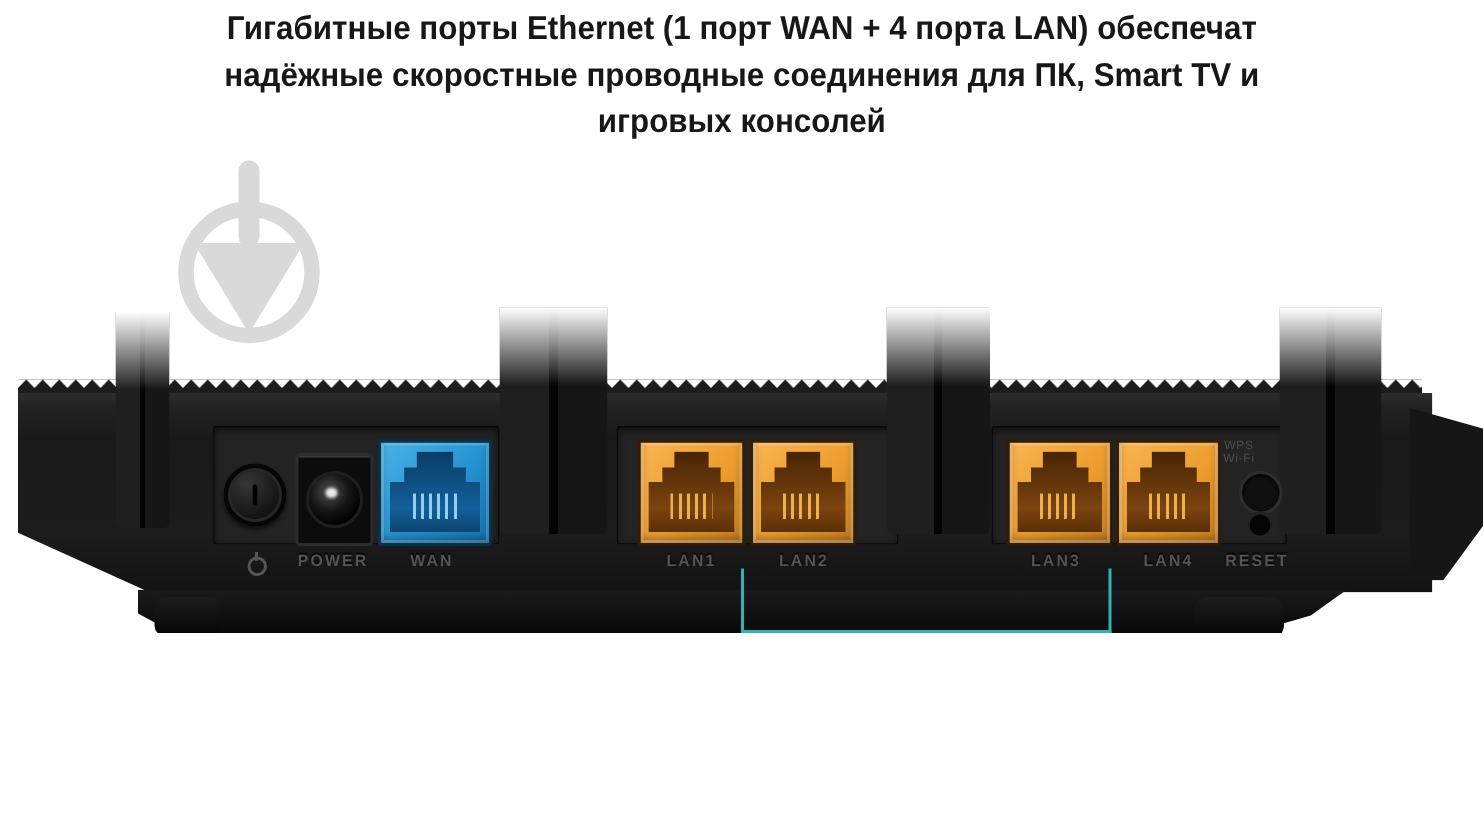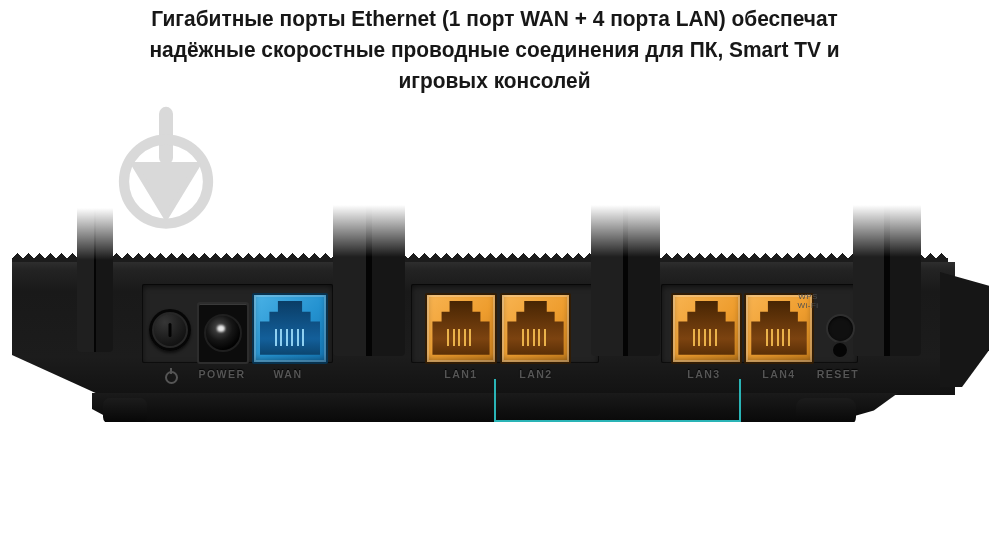--- a/index.html
+++ b/index.html
@@ -68,21 +68,21 @@
   .port.wan .cavity{background:linear-gradient(180deg,#0a3d66,#135f9a 70%,#0b456f);}
   .port.lan .cavity{background:linear-gradient(180deg,#472503,#7c4310 70%,#5a2f06);}
   .pins{position:absolute;left:26%;right:26%;top:52%;bottom:16%;}
   .port.wan .pins{background:repeating-linear-gradient(90deg,#8fd0f0 0 2px,transparent 2px 5.5px);}
   .port.lan .pins{background:repeating-linear-gradient(90deg,#eab24a 0 2px,transparent 2px 5.5px);}
 
   .wps-btn{position:absolute;left:826px;top:314px;width:25px;height:25px;border-radius:50%;
         background:#101010;border:2px solid #2f2f2f;box-shadow:inset 0 1px 3px #000;}
   .reset-hole{position:absolute;left:831px;top:341px;width:14px;height:14px;border-radius:50%;
         background:#050505;border:2px solid #232323;}
-  .wps-text{position:absolute;left:808px;top:292px;transform:translateX(-50%);
+  .wps-text{position:absolute;left:826px;top:292px;transform:translateX(-50%);
         font-size:8px;line-height:9px;font-weight:normal;color:#4f4f4f;letter-spacing:.5px;text-align:center;}
 
   
   .plabel{position:absolute;top:368px;transform:translateX(-50%) scaleX(.96);
         font-size:11px;font-weight:bold;letter-spacing:1.5px;color:#555555;white-space:nowrap;
         text-shadow:0 -1px 1px rgba(0,0,0,.9);}
   .pwr-glyph{position:absolute;left:164px;top:369px;width:12px;height:12px;}
   .pwr-glyph .ring{position:absolute;left:1px;top:2px;width:9px;height:9px;border:2px solid #555;
         border-radius:50%;}
   .pwr-glyph .stick{position:absolute;left:5.5px;top:-1px;width:2px;height:6px;background:#555;}

